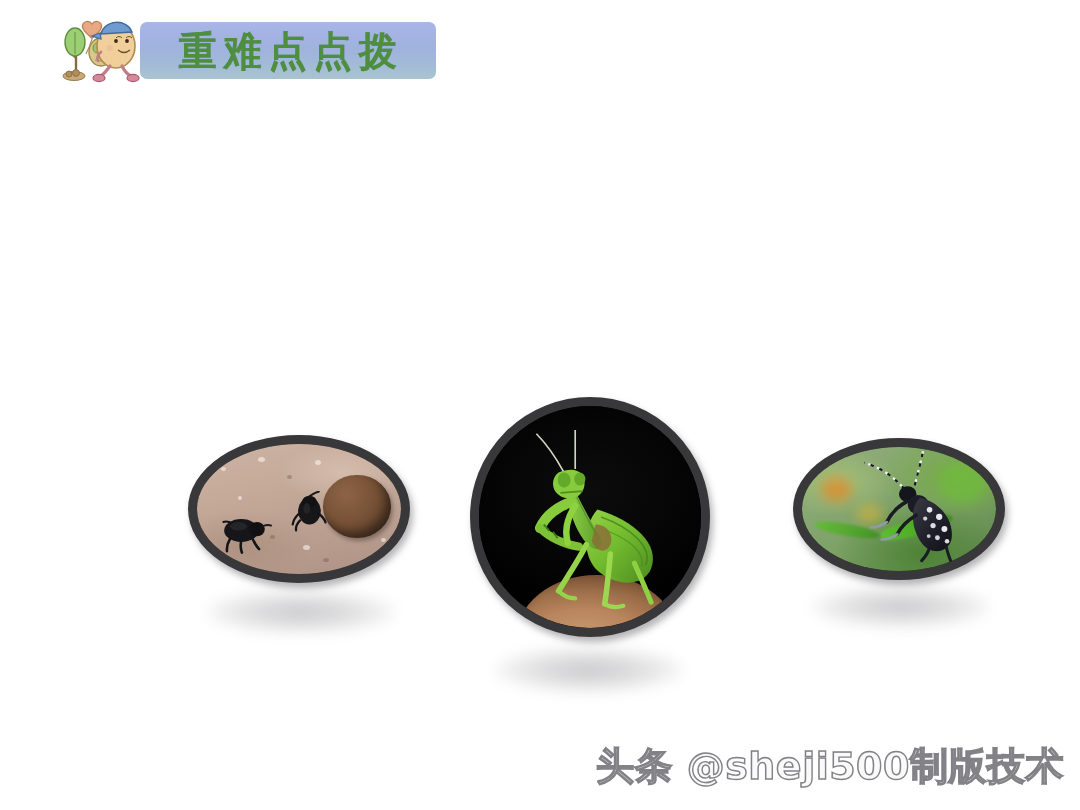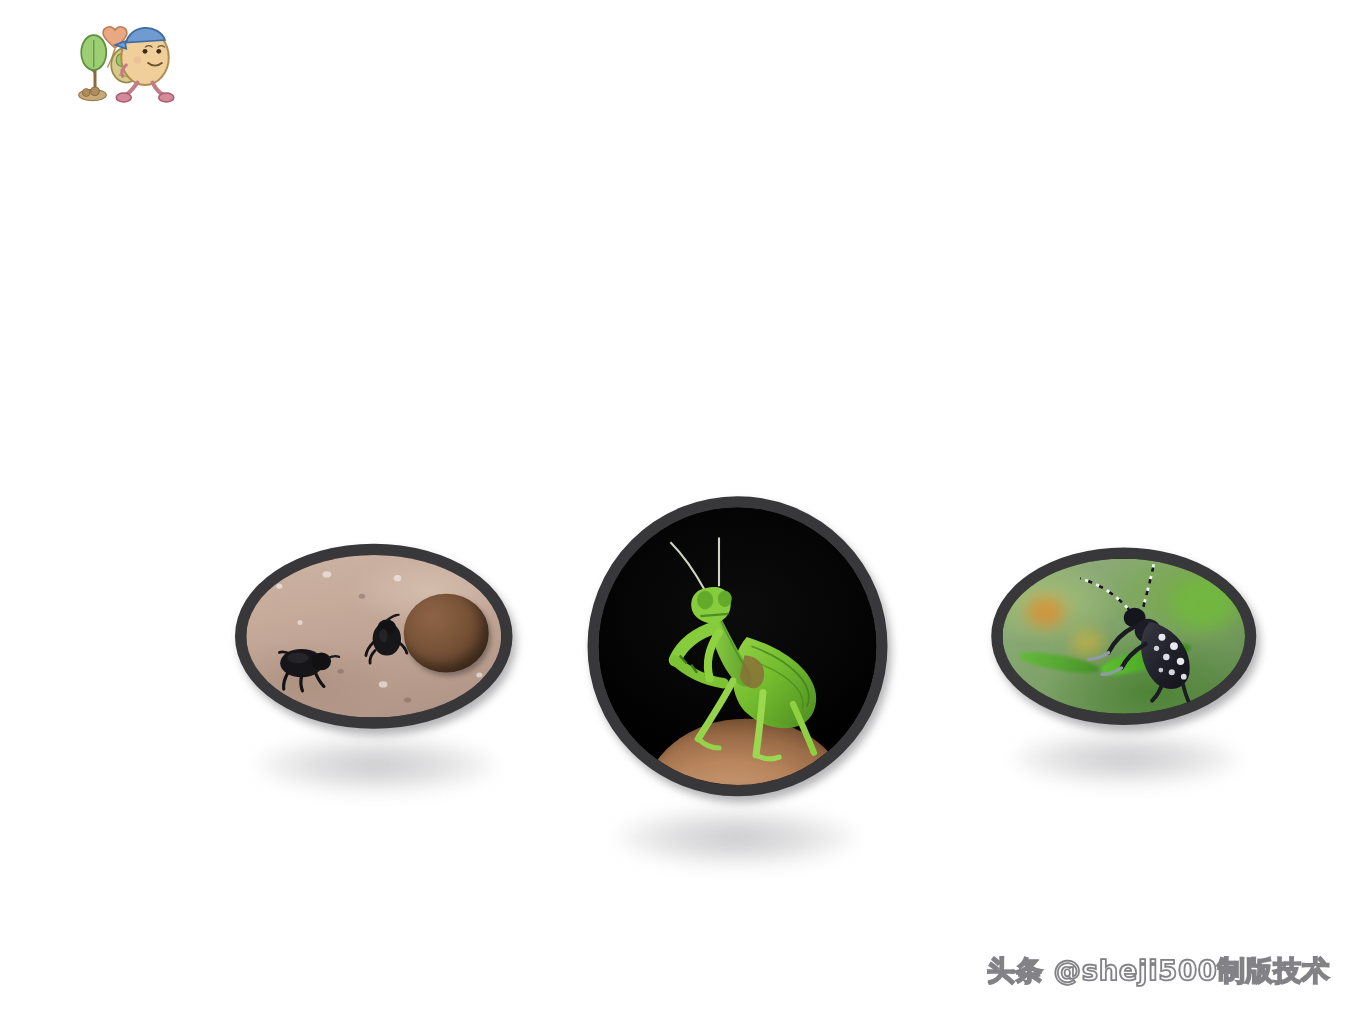--- a/index.html
+++ b/index.html
@@ -193,21 +193,21 @@
   }
   .longhorn { position: absolute; inset: 0; }
   .longhorn svg { display:block; width:100%; height:100%; }
 
   
   .watermark {
     position: absolute;
     right: 16px;
     bottom: 18px;
     font-family: "DejaVu Sans", "Liberation Sans", sans-serif;
-    font-size: 22px;
+    font-size: 38px;
     font-weight: 700;
     letter-spacing: 0.5px;
     color: rgba(255,255,255,0.0);
     -webkit-text-stroke: 1.4px rgba(120,120,125,0.92);
     text-shadow:
        1px 1px 0 rgba(255,255,255,0.85),
       -0.5px -0.5px 0 rgba(190,190,195,0.55);
     white-space: nowrap;
     user-select: none;
   }
@@ -254,20 +254,23 @@
         <path d="M47 44 q-5 4 -3 9" stroke="#c07f88" stroke-width="2.6" fill="none" stroke-linecap="round"></path>
 
         <path d="M56 58 q-5 7 -9 10" stroke="#c07f88" stroke-width="3.2" fill="none" stroke-linecap="round"></path>
         <path d="M68 58 q4 8 9 10" stroke="#c07f88" stroke-width="3.2" fill="none" stroke-linecap="round"></path>
 
         <ellipse cx="45" cy="70" rx="6" ry="3.6" fill="#d58a9b" stroke="#a85c70" stroke-width="1.2"></ellipse>
         <ellipse cx="79" cy="70" rx="6" ry="3.6" fill="#d58a9b" stroke="#a85c70" stroke-width="1.2"></ellipse>
       </svg>
     </div>
 
+    <div class="title-banner">
+      <span class="title-banner-text">重难点点拨</span>
+    </div>
   </div>
 
 
   <div class="photos">
 
     <div class="oval-wrap" style="left:188px; top:55px; width:224px; height:160px;">
       <div class="oval-shadow" style="left:18px; top:155px; width:190px; height:44px;"></div>
       <div class="oval" style="left:0; top:0; width:222px; height:148px;">
         <div class="scene scene-dung">
 

